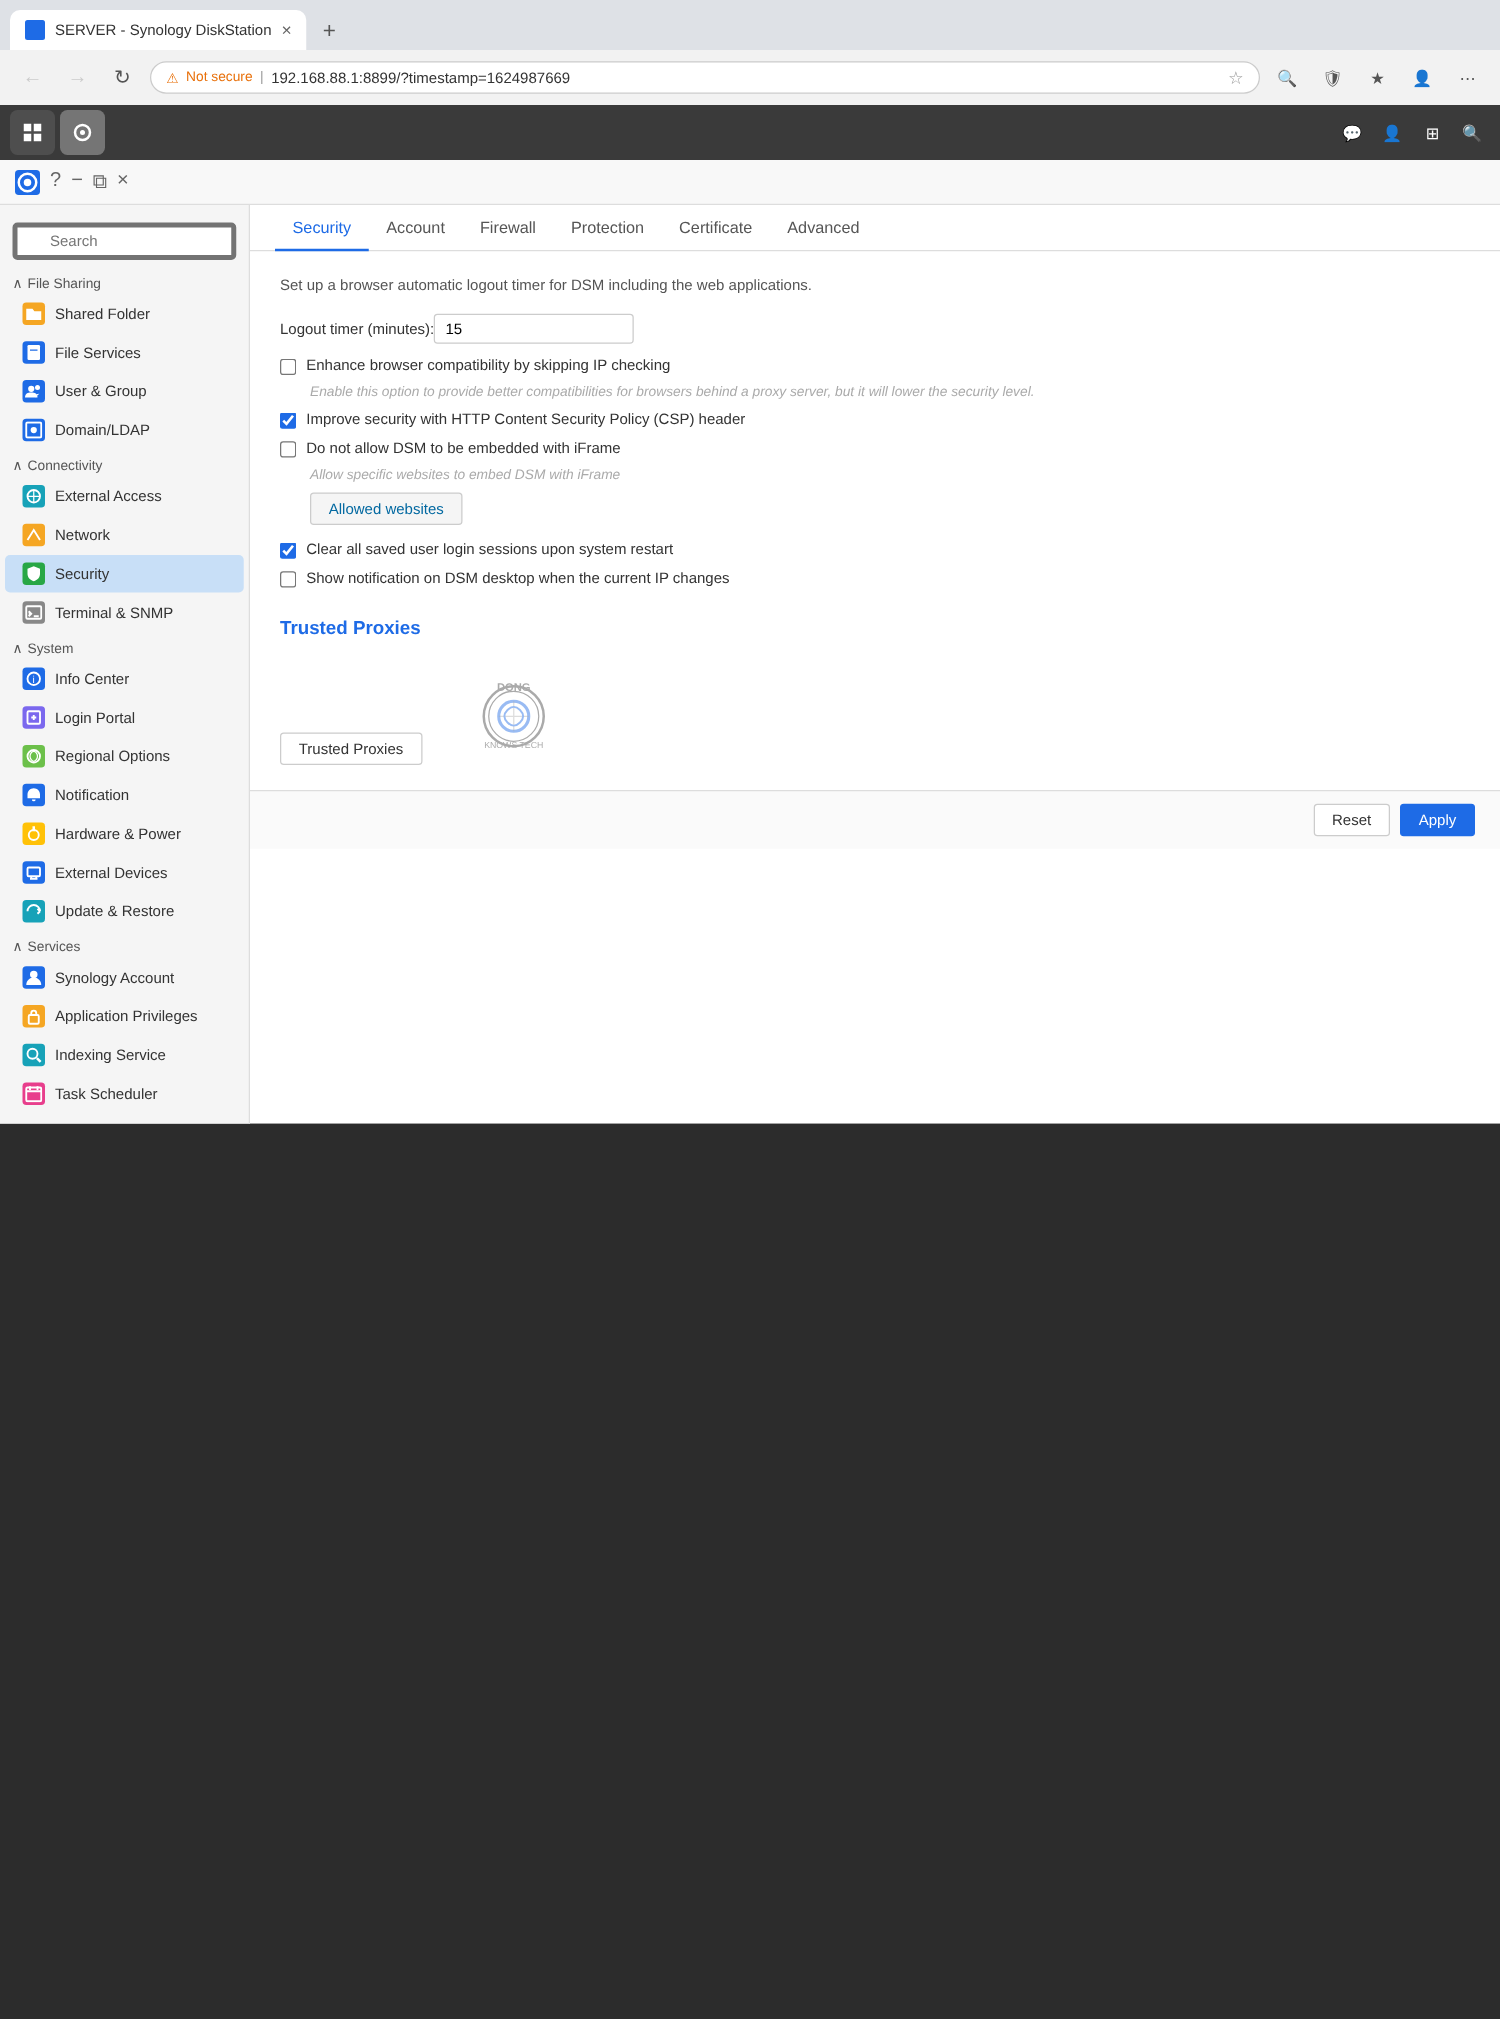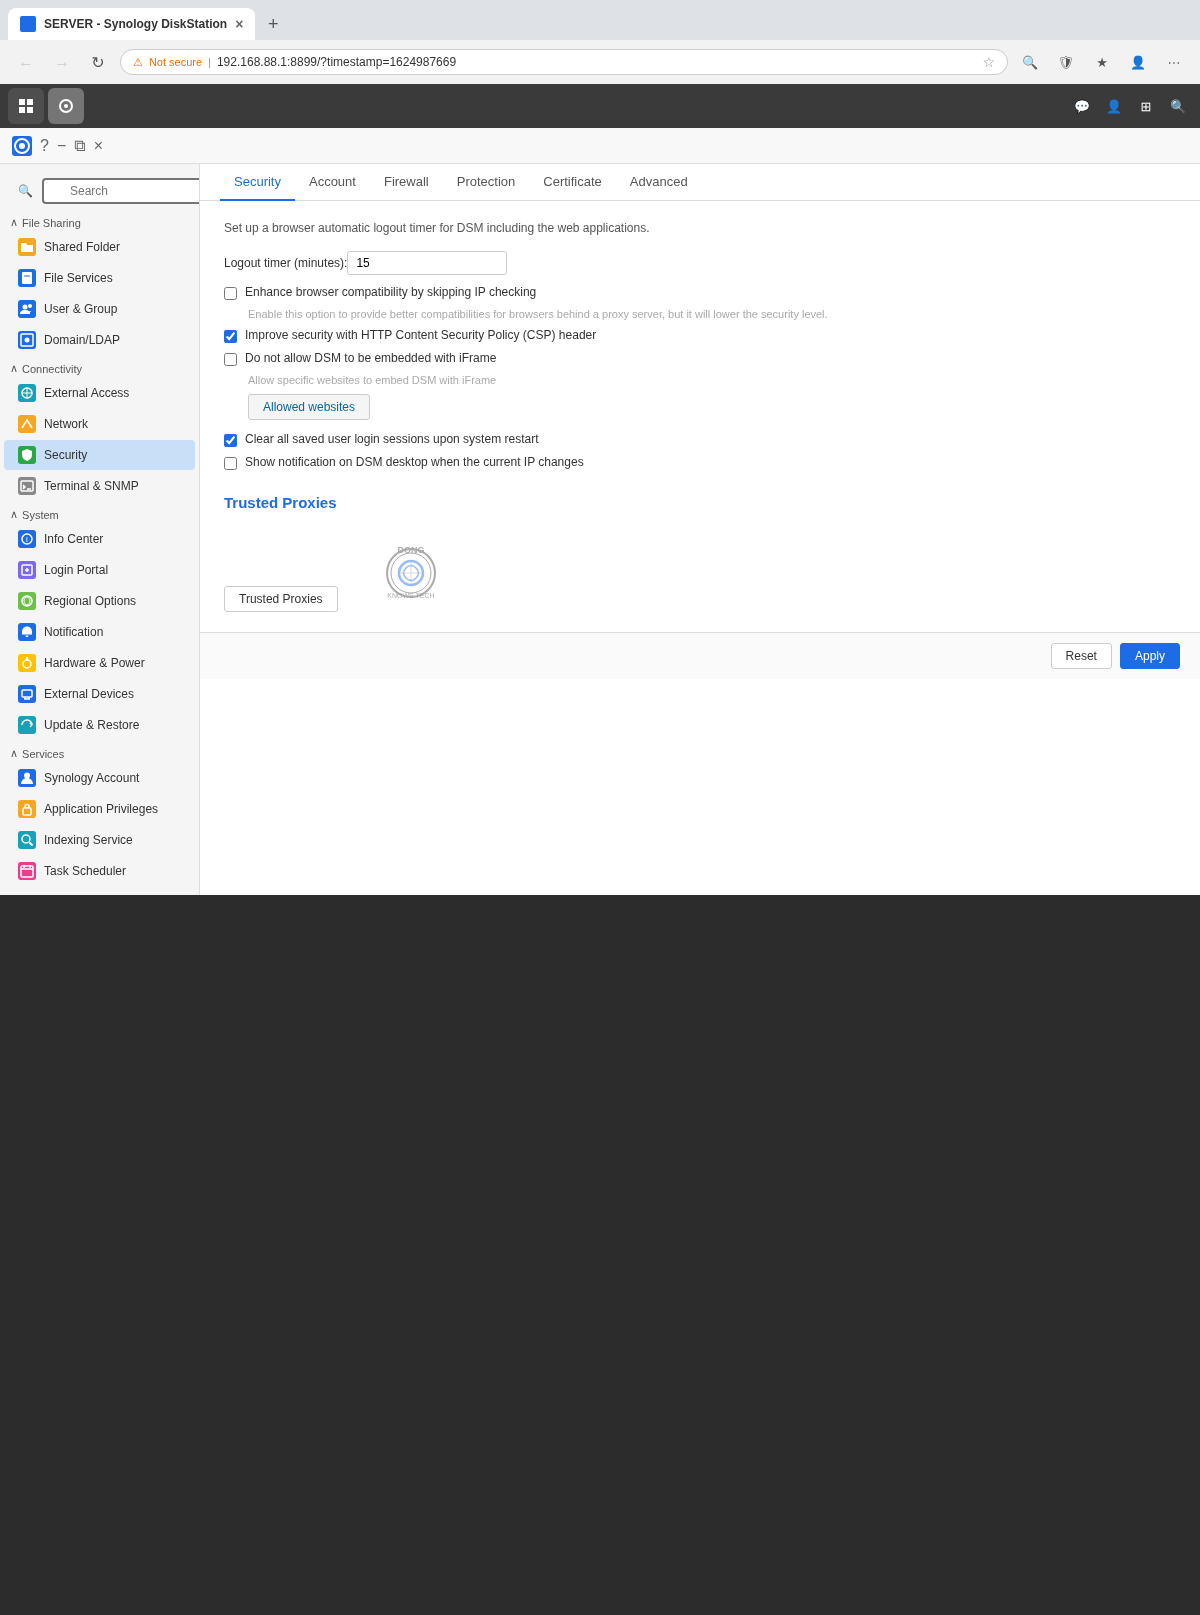--- a/index.html
+++ b/index.html
@@ -1,21 +1,21 @@
 <!DOCTYPE html>
 <html><head>
   <meta charset="utf-8">
   <style>
     * { box-sizing: border-box; margin: 0; padding: 0; }
     body { font-family: -apple-system, BlinkMacSystemFont, 'Segoe UI', Arial, sans-serif; font-size: 13px; background: #2c2c2c; }
 
     
     .browser-chrome { background: #f2f2f2; width: 100%; }
     .browser-tab-bar { background: #dee1e6; display: flex; align-items: center; padding: 8px 8px 0; gap: 4px; height: 40px; }
-    .browser-tab { background: white; border-radius: 8px 8px 0 0; padding: 0 12px; height: 32px; display: flex; align-items: center; gap: 8px; font-size: 12px; min-width: 180px; font-weight: bold; }
+    .browser-tab { background: white; border-radius: 8px 8px 0 0; padding: 0 12px; height: 32px; display: flex; align-items: center; gap: 8px; font-size: 12px; min-width: 180px; }
     .browser-tab-favicon { width: 16px; height: 16px; background: #1e6be6; border-radius: 2px; }
     .browser-tab-title { font-size: 12px; color: #333; flex: 1; white-space: nowrap; overflow: hidden; text-overflow: ellipsis; }
     .browser-tab-close { color: #666; font-size: 14px; cursor: pointer; }
     .browser-tab-new { width: 28px; height: 28px; display: flex; align-items: center; justify-content: center; color: #555; font-size: 18px; cursor: pointer; }
     .browser-nav-bar { background: #f2f2f2; padding: 6px 12px; display: flex; align-items: center; gap: 8px; height: 44px; }
     .nav-btn { width: 28px; height: 28px; display: flex; align-items: center; justify-content: center; color: #555; cursor: pointer; font-size: 16px; }
     .nav-btn.disabled { color: #ccc; }
     .address-bar { flex: 1; background: white; border: 1px solid #ccc; border-radius: 20px; padding: 4px 12px; display: flex; align-items: center; gap: 6px; font-size: 12px; }
     .address-bar-warning { color: #e8700a; font-size: 11px; }
     .address-bar-url { color: #333; flex: 1; }
@@ -34,21 +34,21 @@
     .app-title { font-size: 13px; font-weight: 500; flex: 1; }
     .app-controls { display: flex; gap: 8px; }
     .app-control { color: #666; font-size: 16px; cursor: pointer; }
 
     
     .app-body { display: flex; flex: 1; min-height: 0; }
 
     
     .sidebar { width: 200px; background: #f5f5f5; border-right: 1px solid #ddd; overflow-y: auto; padding: 8px 0; flex-shrink: 0; }
     .sidebar-search { padding: 6px 10px; }
-    .sidebar-search-input { width: 100%; padding: 4px 8px 4px 26px; border: 2px solid #737373; border-radius: 4px; font-size: 12px; background: white; position: relative; margin-left: 32px; }
+    .sidebar-search-input { width: 100%; padding: 4px 8px 4px 26px; border: 4px solid #737373; border-radius: 4px; font-size: 12px; background: white; position: relative; }
     .search-wrapper { position: relative; }
     .search-icon-inside { position: absolute; left: 8px; top: 50%; transform: translateY(-50%); color: #999; font-size: 12px; }
     .sidebar-section { padding: 6px 10px 2px; display: flex; align-items: center; gap: 4px; color: #555; font-size: 11px; font-weight: 500; cursor: pointer; }
     .sidebar-item { padding: 6px 10px 6px 14px; display: flex; align-items: center; gap: 8px; cursor: pointer; border-radius: 4px; margin: 1px 4px; }
     .sidebar-item.active { background: #c8dff7; }
     .sidebar-item-icon { width: 18px; height: 18px; border-radius: 3px; flex-shrink: 0; display: flex; align-items: center; justify-content: center; font-size: 12px; }
     .sidebar-item-label { font-size: 12px; color: #333; }
     .icon-orange { background: #f5a623; }
     .icon-blue { background: #1e6be6; }
     .icon-purple { background: #7b68ee; }
@@ -69,21 +69,21 @@
     .section-title { font-size: 15px; font-weight: 600; color: #1e6be6; margin-bottom: 12px; }
     .section-desc { color: #555; font-size: 12px; margin-bottom: 16px; }
 
     .form-row { display: flex; align-items: center; margin-bottom: 10px; }
     .form-label { font-size: 12px; color: #333; min-width: 120px; }
     .form-input { border: 1px solid #ccc; border-radius: 3px; padding: 4px 8px; font-size: 12px; width: 160px; }
 
     .checkbox-row { display: flex; align-items: flex-start; gap: 8px; margin-bottom: 8px; }
     .checkbox-row input[type=checkbox] { margin-top: 2px; flex-shrink: 0; accent-color: #1e6be6; }
     .checkbox-label { font-size: 12px; color: #333; }
-    .sub-text { font-size: 11px; color: #aaa; margin-left: 24px; margin-bottom: 8px; }
+    .sub-text { font-size: 11px; color: #aaa; margin-left: 24px; margin-bottom: 8px; font-style: italic; }
 
     .btn { padding: 5px 14px; border-radius: 3px; font-size: 12px; cursor: pointer; border: 1px solid #ccc; background: white; color: #333; }
     .btn:disabled, .btn.disabled { color: #0369a1; background: #f5f5f5; }
     .btn-primary { background: #1e6be6; color: white; border-color: #1e6be6; }
 
     .trusted-proxies-section { margin-top: 24px; }
 
     .bottom-bar { border-top: 1px solid #ddd; padding: 10px 20px; display: flex; justify-content: flex-end; gap: 8px; background: #fafafa; }
     .content-wrapper { position: relative; }
   </style>

